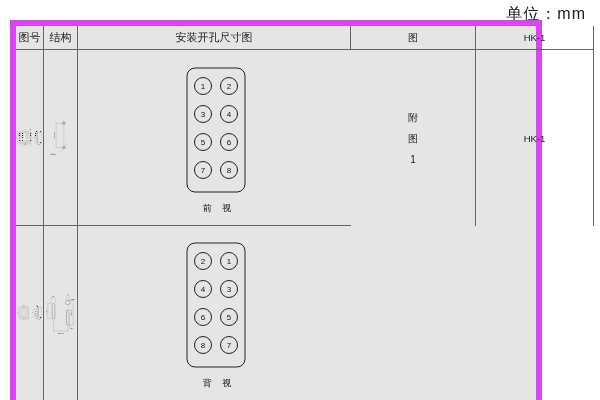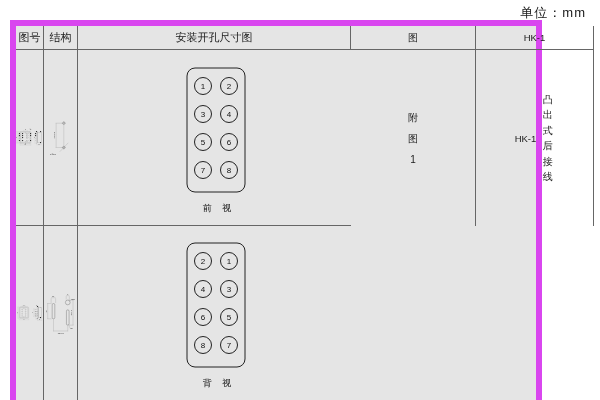--- a/index.html
+++ b/index.html
@@ -1,18 +1,18 @@
 <!DOCTYPE html>
 <html><head>
 <meta charset="utf-8">
 <style>
   * { margin:0; padding:0; box-sizing:border-box; }
   html,body { width:600px; height:400px; background:#fff; overflow:hidden;
     font-family:"Liberation Sans","DejaVu Sans",sans-serif; color:#1a1a1a; }
-  .unit { position:absolute; top:4px; right:14px; font-size:13px; letter-spacing:1px; }
+  .unit { position:absolute; top:4px; right:14px; font-size:16px; letter-spacing:1px; }
   .tbl { position:absolute; top:20px; left:10px; width:532px;
     border:6px solid #d946ef; display:grid;
     grid-template-columns:28px 34px 273px 125px 118px;
     grid-template-rows:24px 176px 174px; background:#e5e5e5; }
   .cell { border-right:1px solid #666; border-bottom:1px solid #666;
     display:flex; align-items:center; justify-content:center; overflow:hidden; }
   .no-r { border-right:none; } .no-b { border-bottom:none; }
   .hdr { font-size:11px; }
   .vtext { width:13px; font-size:10px; line-height:2.1; text-align:center;
     word-break:break-all; white-space:normal; }
@@ -177,21 +177,20 @@
       <text class="t9" x="63" y="161" text-anchor="middle">前 视</text>
     </svg>
   </div>
 
   <div class="cell no-b">
     <span class="vtext">附图1</span>
   </div>
 
   <div class="cell structcell no-b">
     <span class="model">HK-1</span>
-    <span class="vtext desc">凸出式后接线</span>
   </div>
 
   <div class="cell no-b">
     <svg viewBox="0 0 273 176" width="273" height="176">
       <g class="body-ln">
         <rect x="32" y="26" width="96" height="116" rx="12"></rect>
         <rect x="40" y="34" width="80" height="100" rx="4"></rect>
         <circle cx="80" cy="41" r="3"></circle>
           <circle cx="80" cy="127" r="3"></circle>
         <ellipse cx="62" cy="52" rx="4" ry="6.5"></ellipse>

